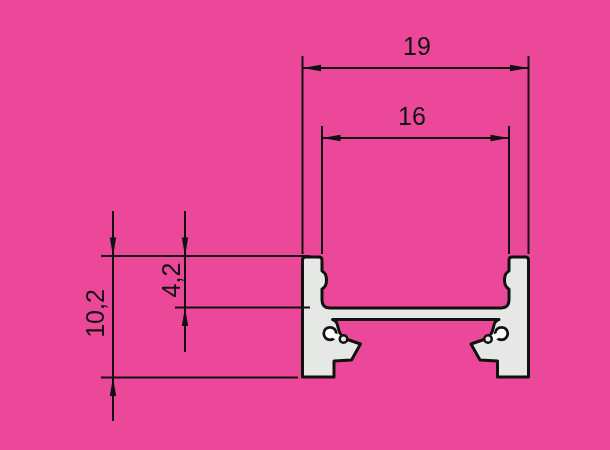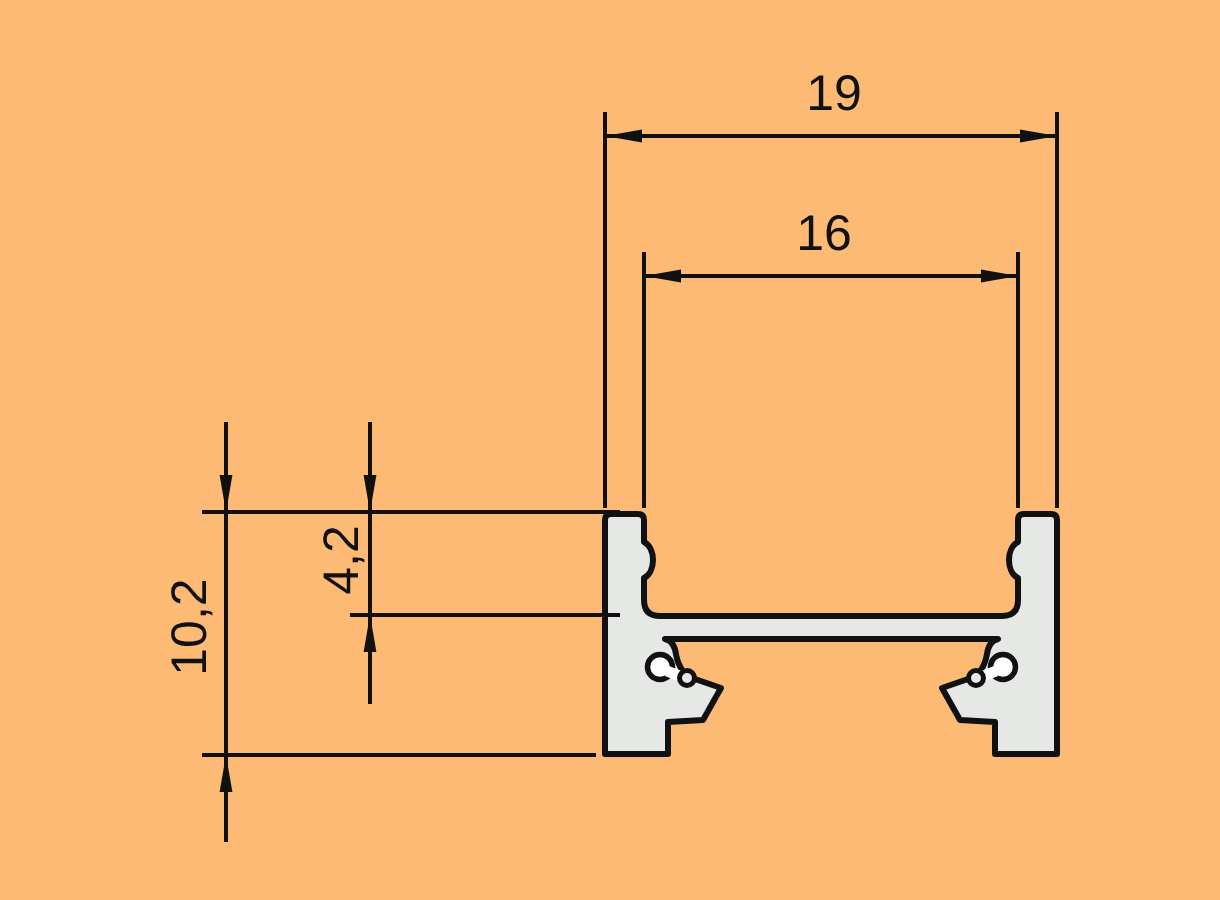--- a/index.html
+++ b/index.html
@@ -1,16 +1,16 @@
 <!DOCTYPE html>
 <html><head>
 <meta charset="utf-8">
 <style>
   html,body{margin:0;padding:0;background:#ffffff;}
-  .stage{position:relative;width:610px;height:450px;background:#fdba74;overflow:hidden;
+  .stage{position:relative;width:610px;height:450px;background:#ec4899;overflow:hidden;
          font-family:"Liberation Sans",sans-serif;}
   svg{display:block;}
   .ln{stroke:#111111;stroke-width:2;fill:none;}
   .profile{stroke:#111111;stroke-width:3;stroke-linejoin:round;}
   .hole{fill:#ffffff;stroke:#111111;stroke-width:2.75;}
   .nub{stroke:#111111;stroke-width:2.5;}
   .eraser{stroke:#ffffff;stroke-width:5.5;fill:none;stroke-linecap:butt;}
   .ah{fill:#111111;stroke:none;}
   text.dim{font-family:"Liberation Sans",sans-serif;font-size:25px;fill:#111111;}
 </style>

